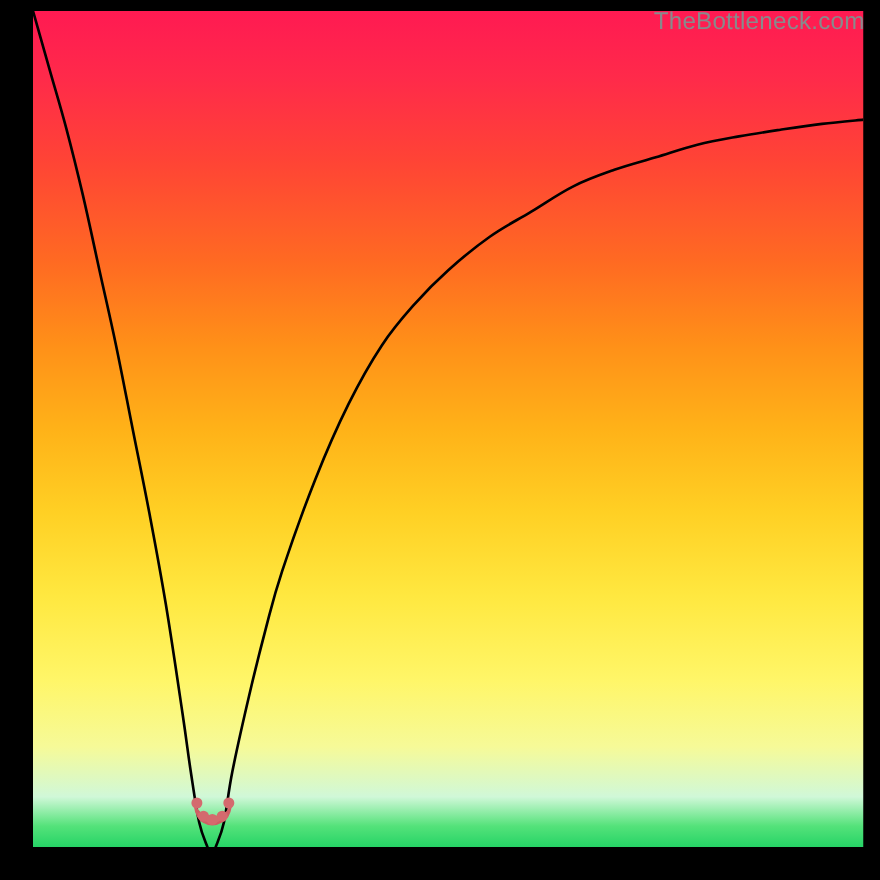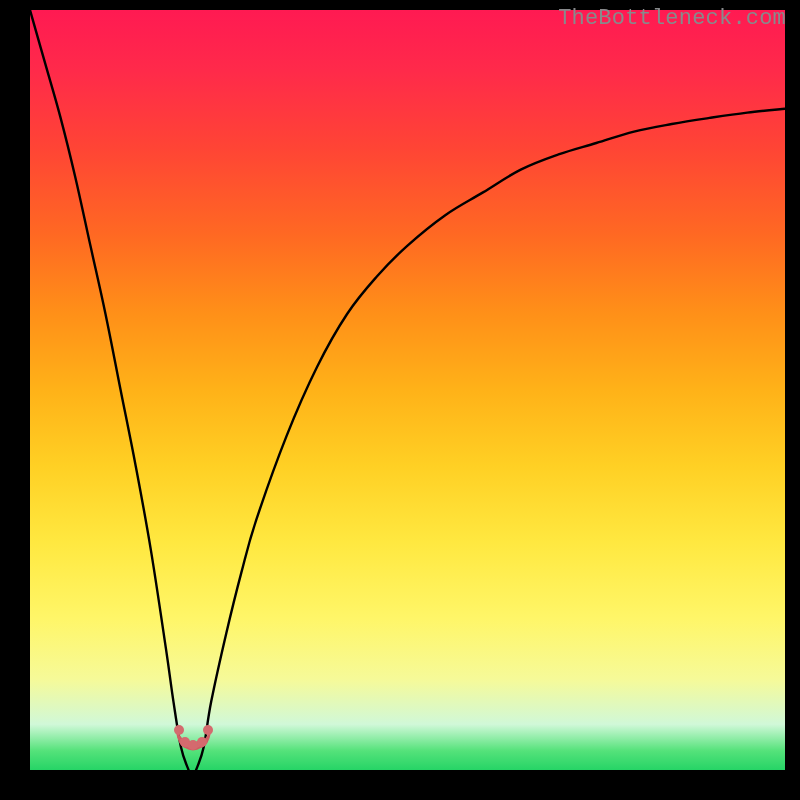--- a/index.html
+++ b/index.html
@@ -50,21 +50,20 @@
     height: 760px;
   }
   .watermark {
     position: absolute;
     top: 6px;
     right: 14px;
     color: #888a8c;
     font-size: 22px;
     letter-spacing: 0.2px;
     user-select: none;
-    font-family: Liberation Mono, monospace;
   }
 </style>
 </head>
 <body>
 
 <div class="frame">
   <div class="gradient"></div>
 
   <svg class="curve" viewBox="0 0 755 760" preserveAspectRatio="none">
     <path id="curve-path" fill="none" stroke="#000" stroke-width="2.4" stroke-linecap="round" d="M 0 0 C 2.718 9.575999999999988, 9.664 34.04799999999994, 15.1 53.19999999999993 C 20.536 72.35199999999992, 24.764 85.87999999999998, 30.2 106.39999999999998 C 35.635999999999996 126.91999999999997, 39.864 143.94399999999993, 45.3 167.19999999999993 C 50.736 190.45599999999993, 54.964 210.976, 60.4 235.60000000000002 C 65.836 260.22400000000005, 70.06400000000001 278.008, 75.5 304 C 80.93599999999999 329.992, 85.16399999999999 352.64, 90.6 380 C 96.036 407.36, 100.26400000000001 427.272, 105.70000000000002 456 C 111.13600000000002 484.728, 115.364 506.76800000000003, 120.8 539.6 C 126.23599999999999 572.432, 131.823 611.04, 135.9 638.4 C 139.977 665.76, 140.732 673.816, 143.45 691.6 C 146.16799999999998 709.384, 148.282 724.888, 151 737.2 C 153.718 749.5120000000001, 157.19099999999997 755.896, 158.54999999999998 760 M 166.1 760 C 167.459 755.896, 170.93200000000002 749.5120000000001, 173.65 737.2 C 176.368 724.888, 177.123 712.12, 181.2 691.6 C 185.277 671.08, 190.864 646.456, 196.3 623.2 C 201.73600000000002 599.9440000000001, 205.96400000000003 582.92, 211.40000000000003 562.4 C 216.83600000000004 541.88, 218.346 533.824, 226.5 509.2 C 234.654 484.576, 245.82800000000006 452.96000000000004, 256.70000000000005 425.6 C 267.57200000000006 398.24, 276.028 379.08799999999997, 286.9 357.2 C 297.77199999999993 335.312, 306.22799999999995 320.416, 317.09999999999997 304 C 327.972 287.584, 336.428 278.312, 347.3 266 C 358.172 253.68800000000002, 365.269 246.544, 377.5 235.60000000000002 C 389.731 224.65600000000003, 401.6600000000001 214.77600000000007, 415.25000000000006 205.20000000000005 C 428.84000000000003 195.62400000000002, 439.41 190.60799999999998, 453 182.39999999999998 C 466.59 174.19199999999998, 477.16 166.44000000000003, 490.75 159.60000000000002 C 504.34 152.76000000000002, 514.91 149.188, 528.5 144.39999999999998 C 542.09 139.61199999999997, 552.66 137.10399999999998, 566.25 133 C 579.84 128.89600000000002, 590.41 125.02000000000002, 604 121.60000000000002 C 617.59 118.18000000000002, 628.16 116.46240000000002, 641.75 114 C 655.34 111.53759999999998, 665.91 109.97199999999995, 679.5 107.91999999999996 C 693.09 105.86799999999997, 703.66 104.24160000000002, 717.25 102.60000000000002 C 730.84 100.95840000000003, 748.205 99.48399999999997, 755 98.79999999999995"></path>

